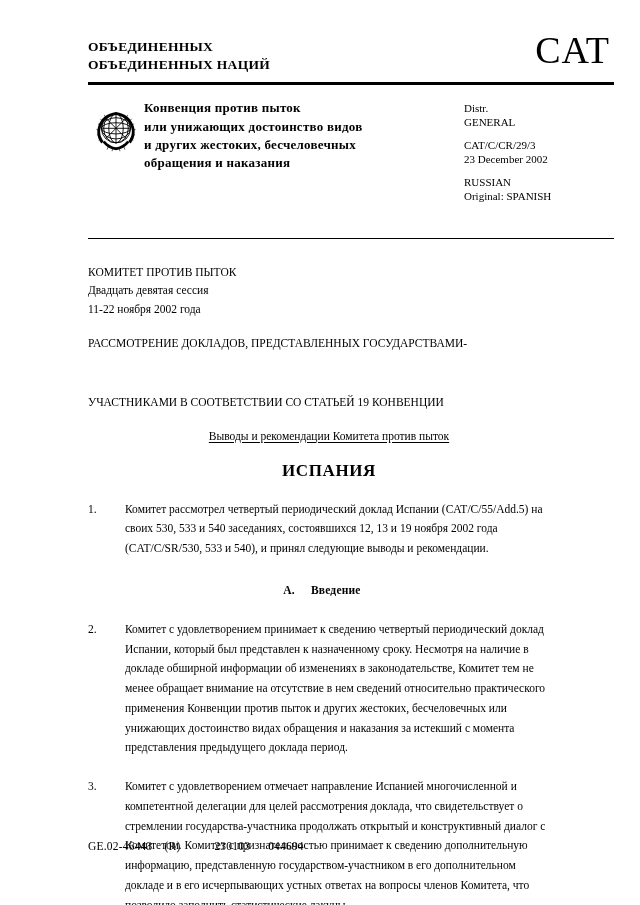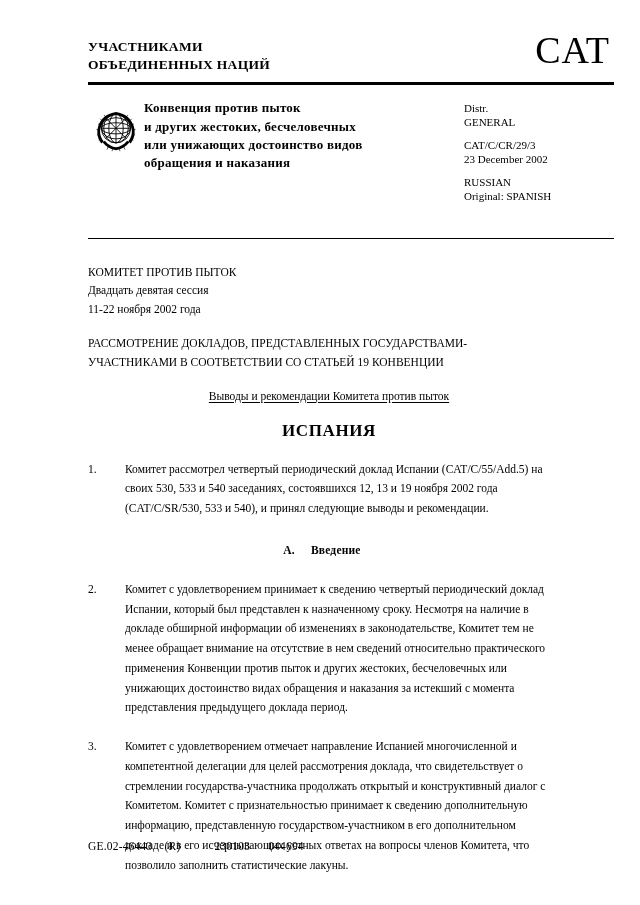--- a/index.html
+++ b/index.html
@@ -96,21 +96,21 @@
     line-height: 1.62;
   }
 
   
   .center-head {
     padding: 16px 70px 0 88px;
     text-align: left;
     font-size: 11.5px;
     line-height: 1.62;
   }
-  .center-head .l2 { display: block; }
+  .center-head .l2 { display: block; margin-top: 40px; }
   .sub-underline {
     padding: 18px 70px 0 88px;
     text-align: center;
     font-size: 11.5px;
   }
   .sub-underline span {
     text-decoration: underline;
     text-underline-offset: 2px;
   }
   .country {
@@ -164,21 +164,21 @@
   .footer .sp2 { display: inline-block; width: 34px; }
   .footer .sp3 { display: inline-block; width: 18px; }
 </style>
 </head>
 <body>
 
 <div class="page">
 
   <div class="masthead">
     <div class="org-name">
-      <div>УЧАСТНИКАМИ</div>
+      <div>ОБЪЕДИНЕННЫХ</div>
       <div>ОБЪЕДИНЕННЫХ НАЦИЙ</div>
     </div>
     <div class="cat-mark">CAT</div>
   </div>
   <div class="rule-thick"></div>
 
   <div class="conv-block">
     <div class="emblem">
       <svg viewBox="0 0 100 100" width="56" height="56" aria-hidden="true">
         <g fill="none" stroke="#000" stroke-width="1.6">
@@ -199,22 +199,22 @@
         </g>
         <g fill="none" stroke="#000" stroke-width="1.1">
           <path d="M22 42 l-4 -3 M20 50 l-5 -1 M21 58 l-5 1 M24 65 l-5 3 M26 34 l-4 -4 M32 28 l-3 -5"></path>
           <path d="M78 42 l4 -3 M80 50 l5 -1 M79 58 l5 1 M76 65 l5 3 M74 34 l4 -4 M68 28 l3 -5"></path>
           <path d="M36 80 l-2 5 M44 83 l-1 5 M56 83 l1 5 M64 80 l2 5"></path>
         </g>
       </svg>
     </div>
     <div class="conv-title">
       <div>Конвенция против пыток</div>
+      <div>или унижающих достоинство видов</div>
       <div>и других жестоких, бесчеловечных</div>
-      <div>или унижающих достоинство видов</div>
       <div>обращения и наказания</div>
     </div>
     <div class="distr">
       <div>Distr.</div>
       <div>GENERAL</div>
       <div class="gap"></div>
       <div>CAT/C/CR/29/3</div>
       <div>23 December 2002</div>
       <div class="gap"></div>
       <div>RUSSIAN</div>

